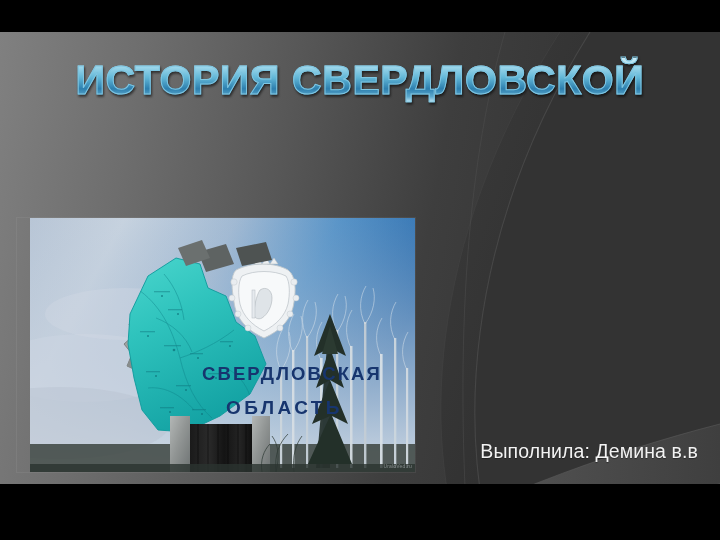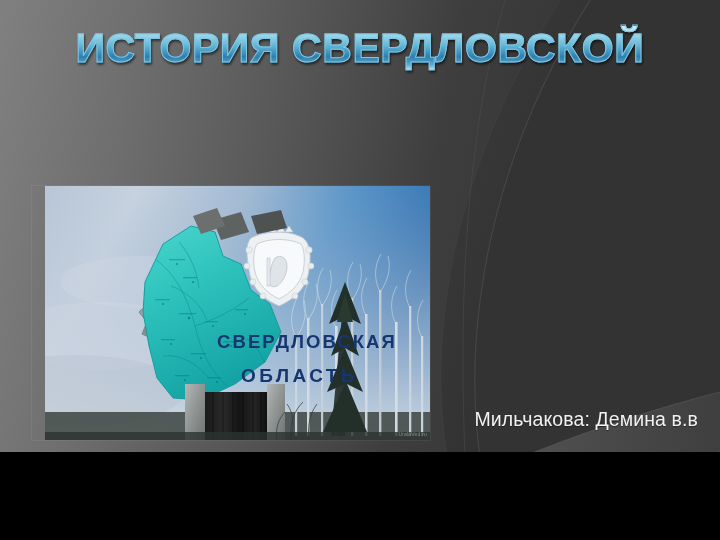--- a/index.html
+++ b/index.html
@@ -7,20 +7,21 @@
     padding: 0;
     background: #000;
   }
   #slide {
     position: relative;
     width: 720px;
     height: 452px;
     overflow: hidden;
     font-family: "Liberation Sans", sans-serif;
     background: #0369a1;
+    margin-top: 32px;
   }
 
   
   .bg-base {
     position: absolute;
     inset: 0;
     background: linear-gradient(100deg, #808080 0%, #6e6e6e 18%, #575757 38%, #3e3e3e 58%, #343434 78%, #2f2f2f 100%);
   }
   .bg-svg {
     position: absolute;
@@ -56,21 +57,21 @@
     -webkit-background-clip: text;
     background-clip: text;
     color: transparent;
     -webkit-text-stroke: 1px #7fc6e2;
     filter: drop-shadow(1.5px 2px 1.2px rgba(0,0,0,0.55));
   }
 
   
   .photo-frame {
     position: absolute;
-    left: 32px;
+    left: 17px;
     top: 186px;
     width: 385px;
     height: 254px;
     overflow: hidden;
     z-index: 5;
     box-shadow: 0 0 0 1px rgba(255,255,255,0.06);
     padding-left: 13px;
   }
   .photo-svg { display: block; width: 385px; height: 254px; }
   .watermark {
@@ -350,16 +351,16 @@
         <path d="M246,254 C250,238 248,226 242,218"></path>
         <path d="M264,254 C262,238 266,226 272,218"></path>
         <path d="M232,254 C230,242 234,232 240,226"></path>
       </g>
       <rect x="0" y="246" width="385" height="8" fill="#2b332f" opacity="0.8"></rect>
     </svg>
     <div class="watermark">UraloVed.ru</div>
   </div>
 
   <div class="author-block">
-    <span class="author-line">Мильчакова:  Демина  в.в</span>
+    <span class="author-line">Выполнила:  Демина  в.в</span>
   </div>
 
 </div>
 
 </body></html>

